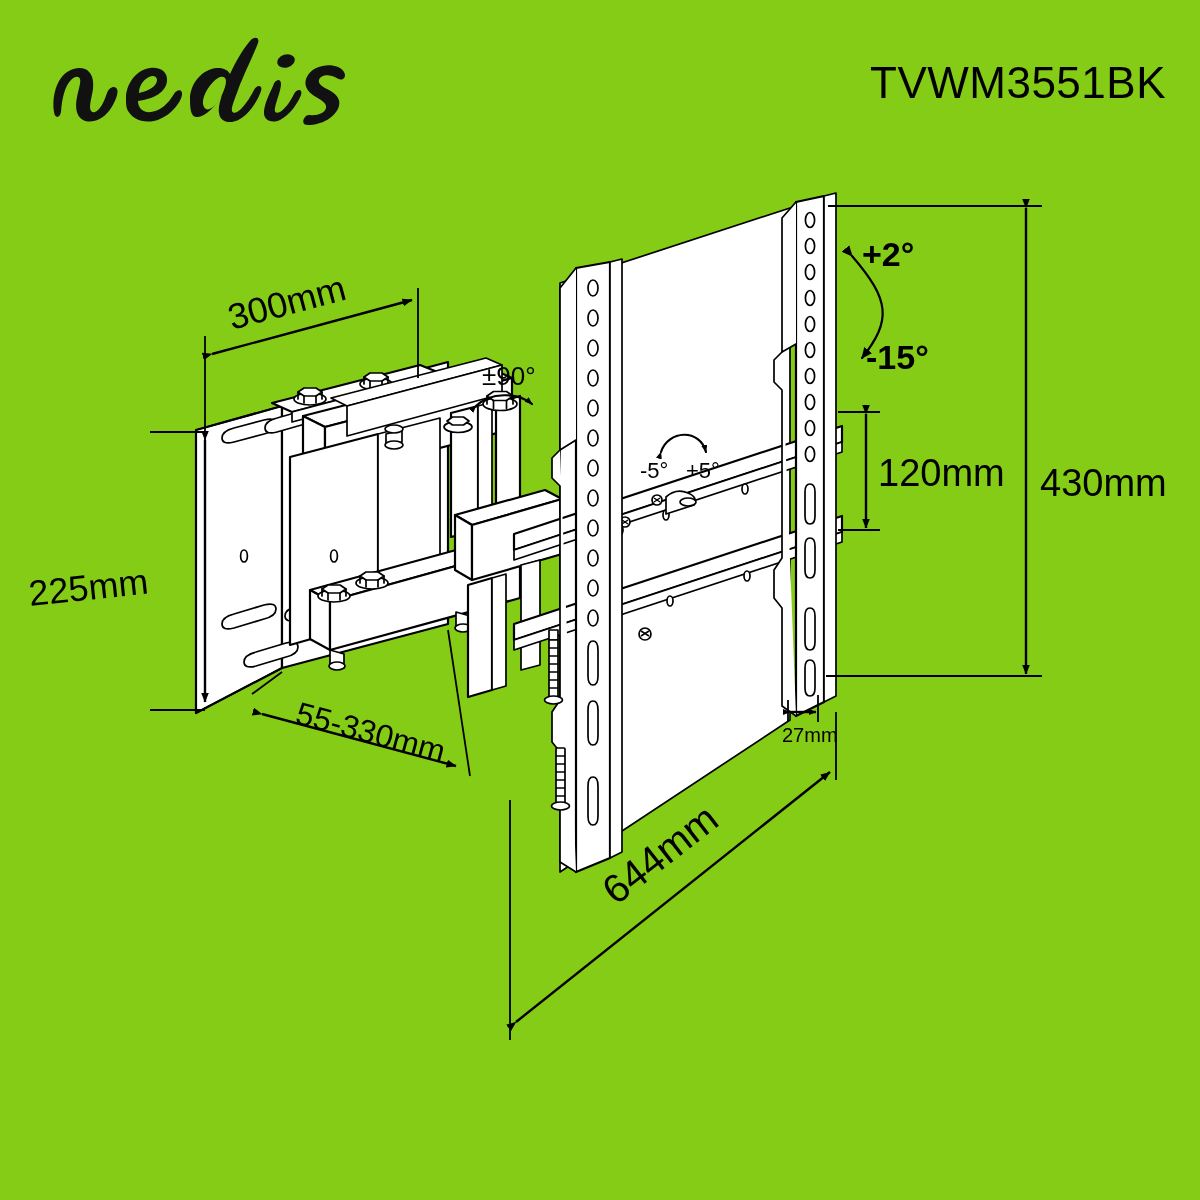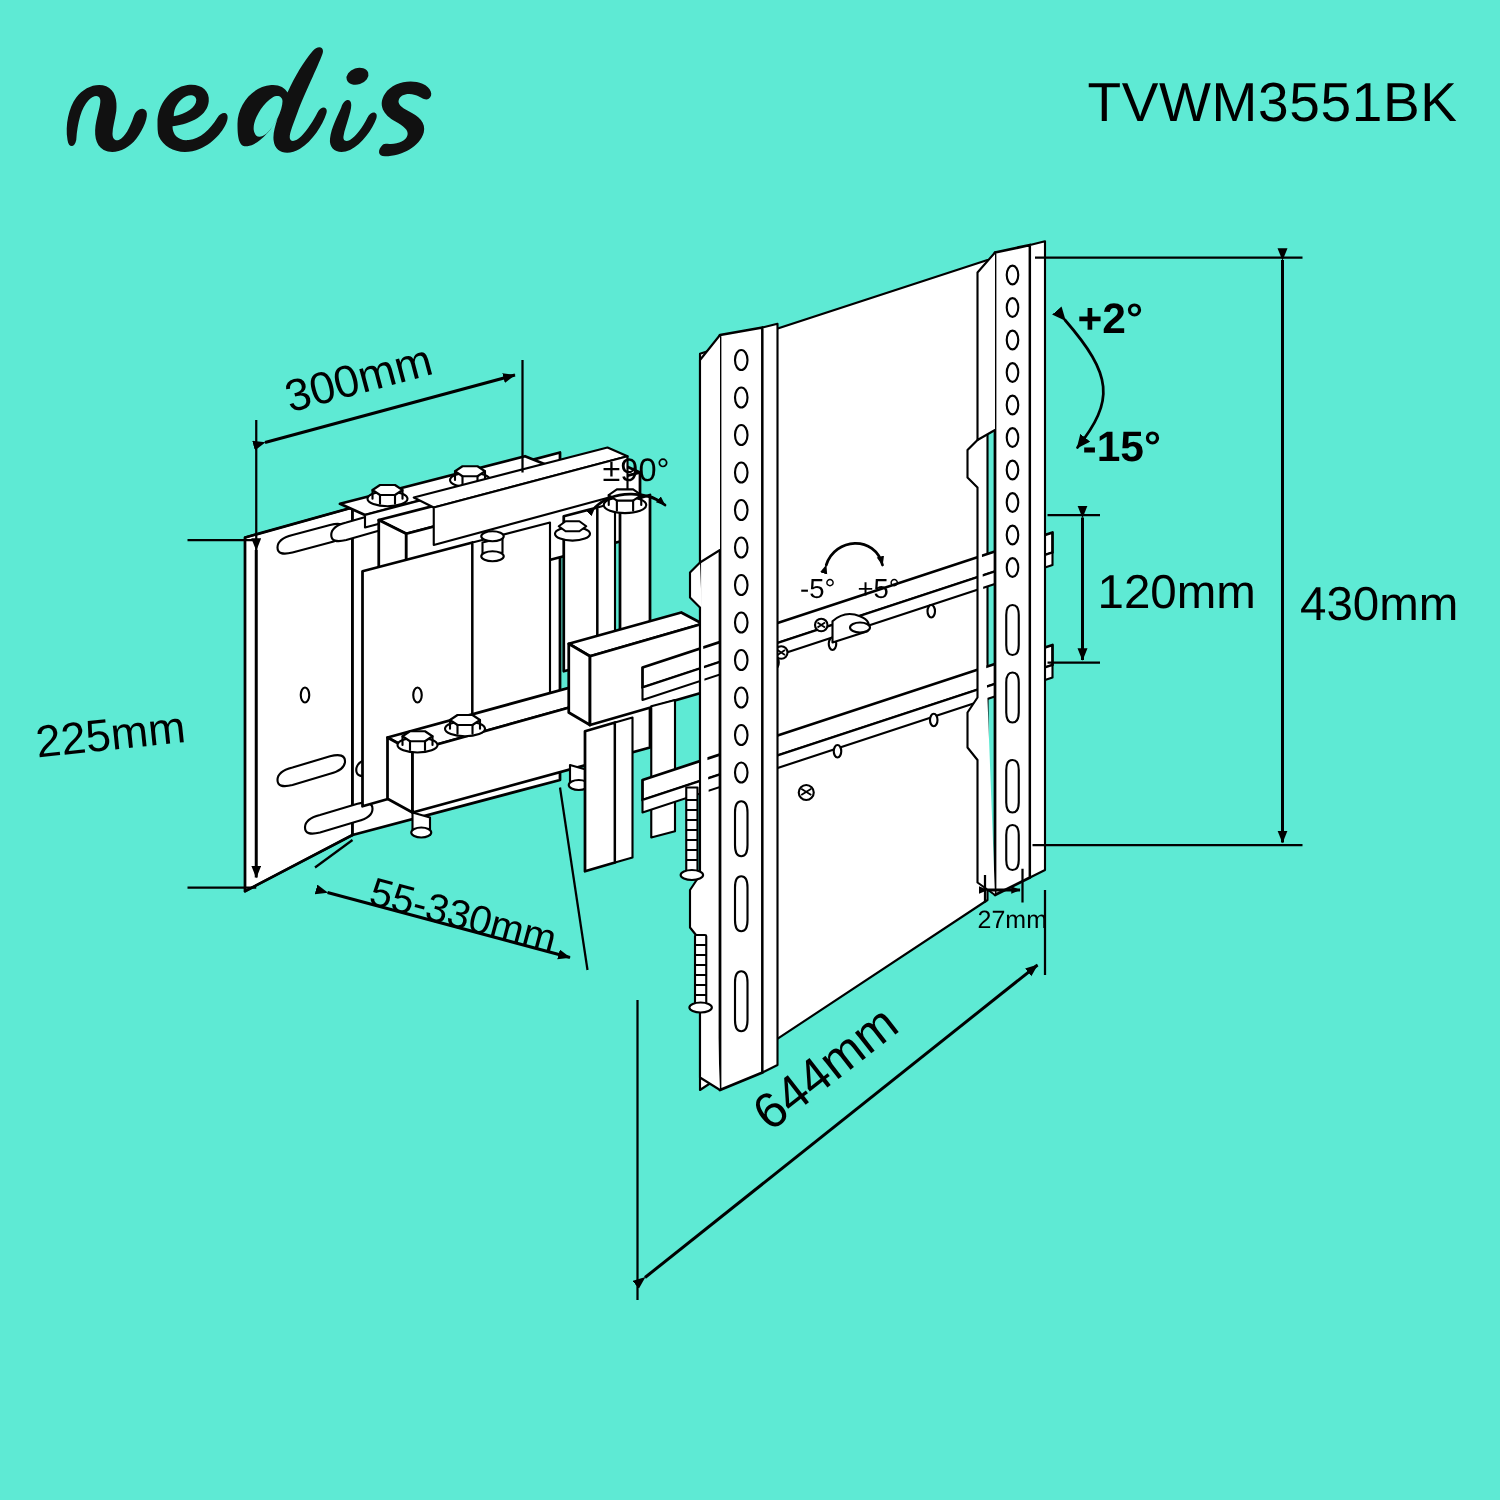--- a/index.html
+++ b/index.html
@@ -12,21 +12,21 @@
     height: 1200px;
     font-family: "Liberation Sans", sans-serif;
     color: #000000;
     overflow: hidden;
     position: relative;
   }
   #page {
     position: relative;
     width: 1200px;
     height: 1200px;
-    background: #5eead4;
+    background: #84cc16;
   }
   #brand-logo {
     position: absolute;
     left: 30px;
     top: 28px;
     width: 330px;
     height: 110px;
   }
   #product-code {
     position: absolute;

